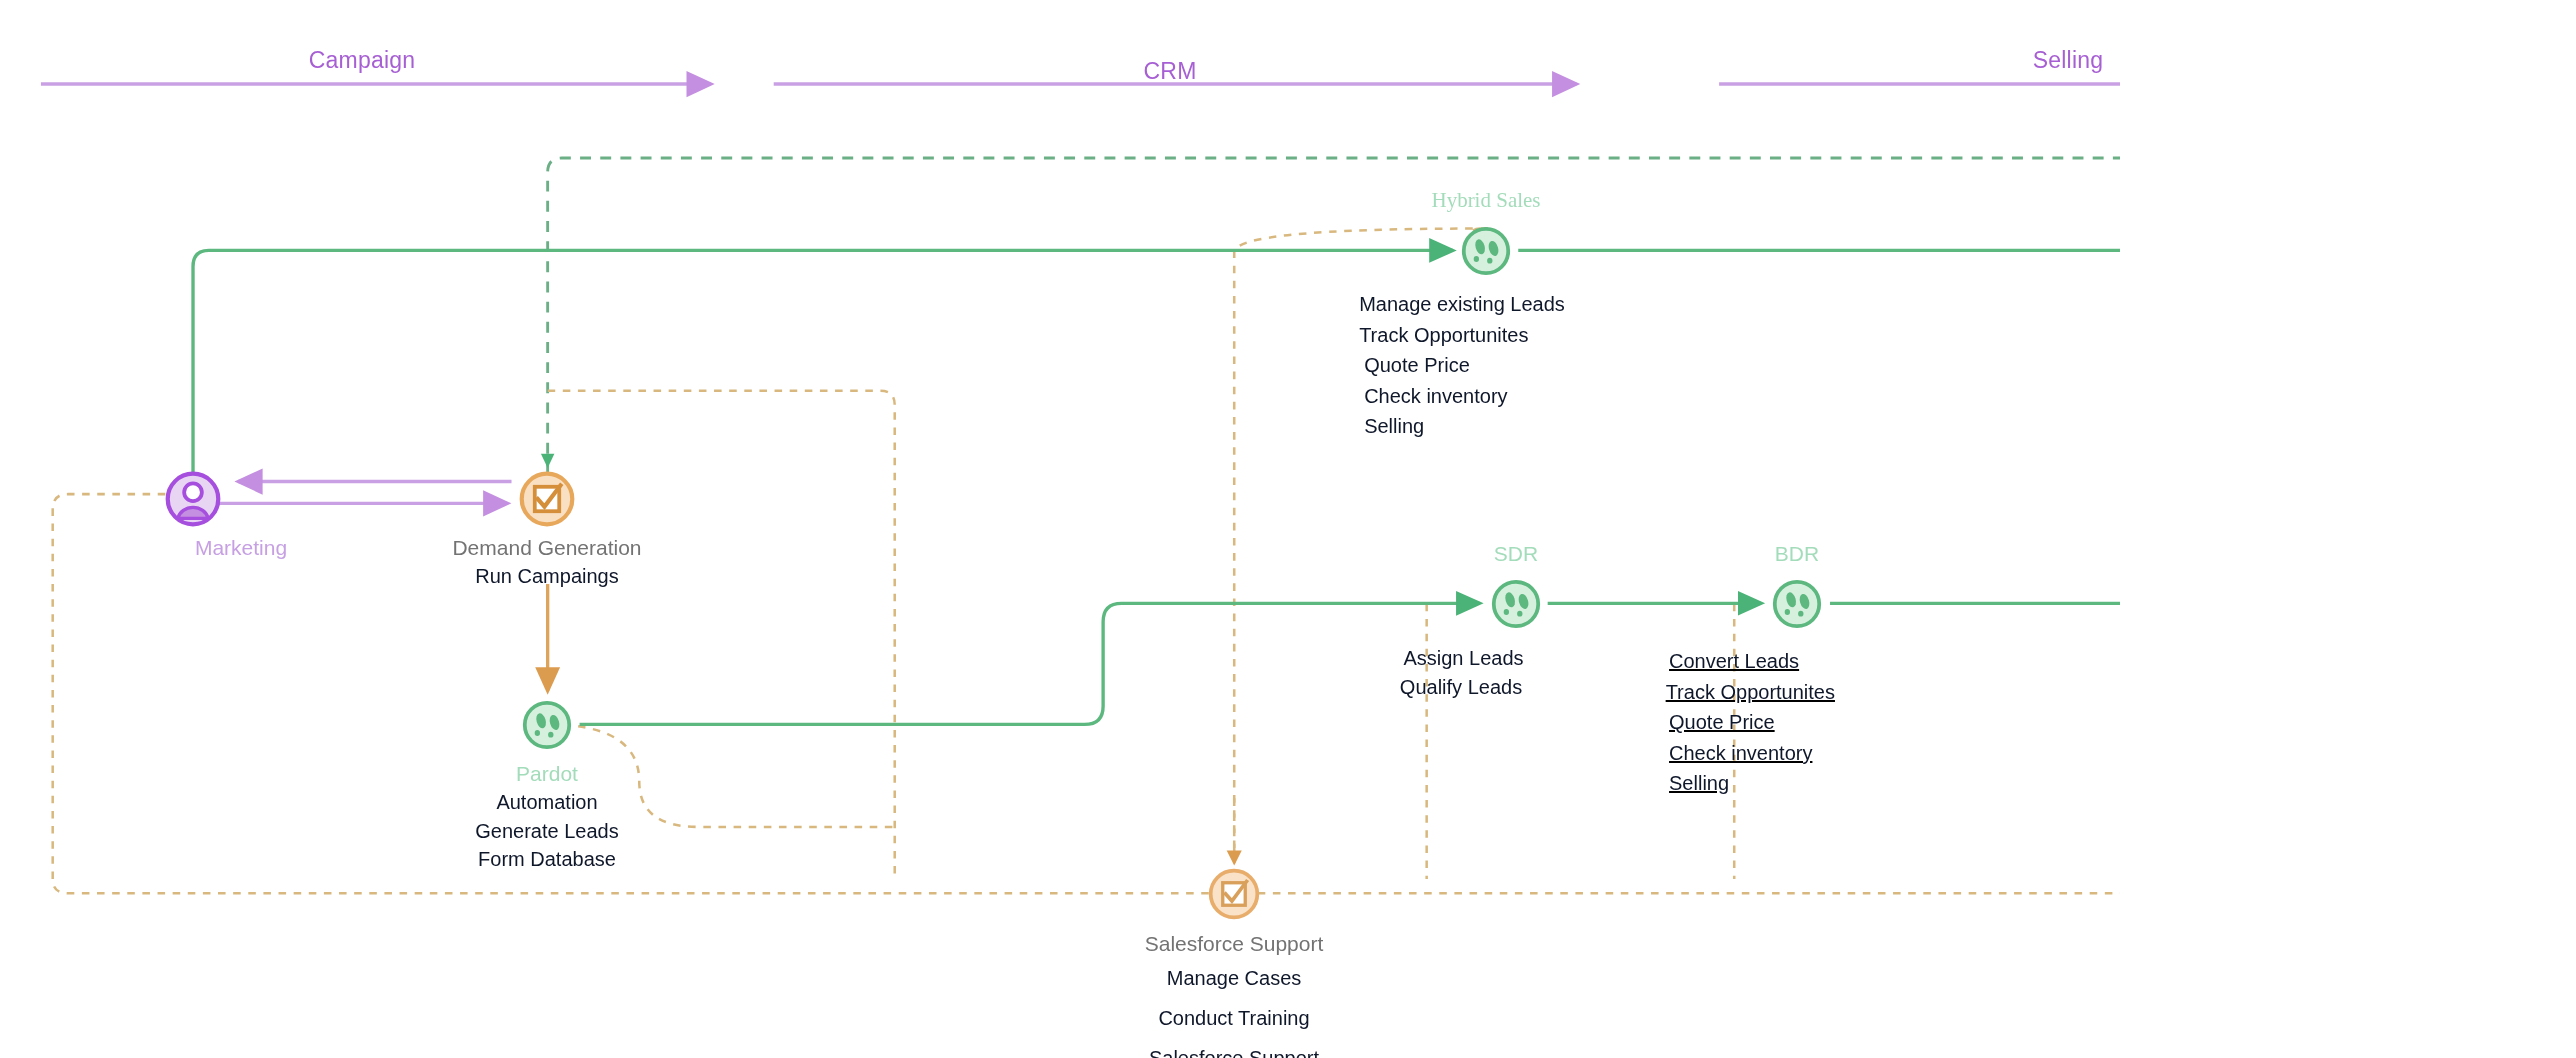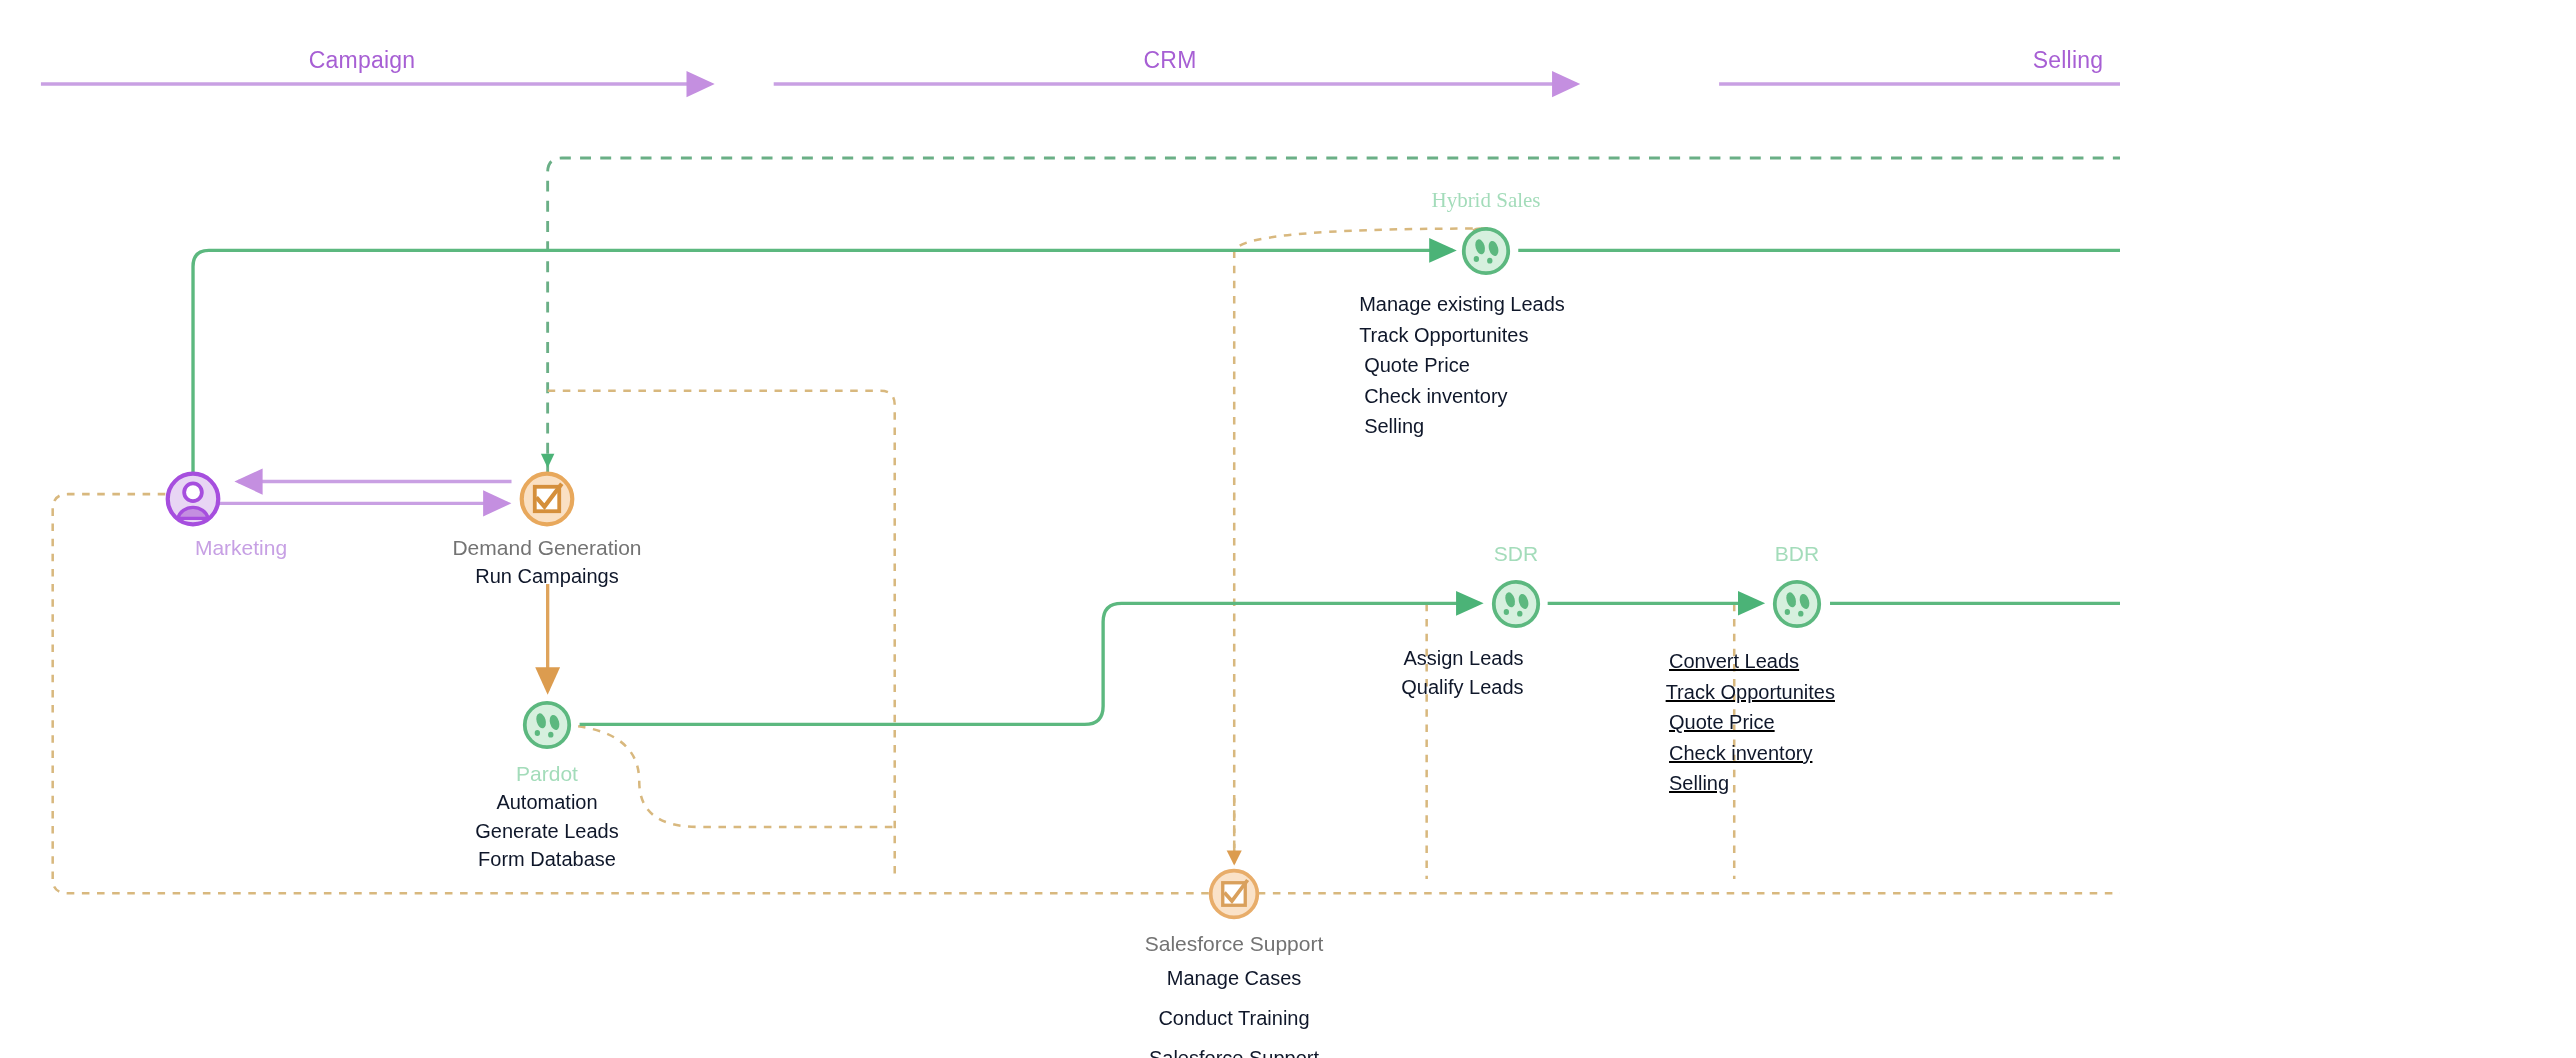--- a/index.html
+++ b/index.html
@@ -128,21 +128,21 @@
     <path d="M 1806 298 L 2790 298 Q 2808 298 2808 316 L 2808 570 Q 2808 588 2790 588 L 2850 588" fill="none" stroke="#5cb87f" stroke-width="4"></path>
 
     <path d="M 689 862 L 1290 862 Q 1312 862 1312 840 L 1312 740 Q 1312 718 1334 718 L 1760 718" fill="none" stroke="#5cb87f" stroke-width="4" marker-end="url(#ah-green)"></path>
 
     <line x1="1841" y1="718" x2="2095" y2="718" stroke="#5cb87f" stroke-width="4" marker-end="url(#ah-green)"></line>
 
     <path d="M 2177 718 L 2783 718 Q 2800 718 2800 700 L 2800 616 Q 2800 598 2818 598 L 2848 598" fill="none" stroke="#5cb87f" stroke-width="4" marker-end="url(#ah-green)"></path>
   </svg>
 
   <div class="phase-label" style="left:362px; top:47px;">Campaign</div>
-  <div class="phase-label" style="left:1170px; top:47px;">CRM</div>
+  <div class="phase-label" style="left:1170px; top:58px;">CRM</div>
   <div class="phase-label" style="left:2068px; top:47px;">Selling</div>
 
   <div class="icon-wrap" style="left:193px; top:499px;">
     <svg width="59" height="59" viewBox="0 0 70 70" xmlns="http://www.w3.org/2000/svg">
       <circle cx="35" cy="35" r="30" fill="#e8d5f4" stroke="#a64ede" stroke-width="5"></circle>
       <circle cx="35" cy="27" r="10.5" fill="#ffffff" stroke="#a64ede" stroke-width="4.5"></circle>
       <path d="M 17 58 A 18.5 17 0 0 1 53 58 Z" fill="#c48fe0" stroke="#a64ede" stroke-width="4"></path>
     </svg>
   </div>
 
@@ -243,21 +243,21 @@
       <div style="padding-left:5px;">Quote Price</div>
       <div style="padding-left:5px;">Check inventory</div>
       <div style="padding-left:5px;">Selling</div>
     </div>
   </div>
 
   <div class="node" style="left:1516px; top:542px;">
     <div class="node-title green">SDR</div>
   </div>
   <div class="node" style="left:1461px; top:641px; text-align:left;">
-    <div class="node-tasks" style="text-align:right;">
+    <div class="node-tasks" style="text-align:center;">
       <div style="padding-left:5px;">Assign Leads</div>
       <div>Qualify Leads</div>
     </div>
   </div>
 
   <div class="node" style="left:1797px; top:542px;">
     <div class="node-title green">BDR</div>
   </div>
   <div class="node" style="left:1752px; top:643px; text-align:left;text-decoration:underline;">
     <div class="node-tasks wide" style="text-align:left;">

